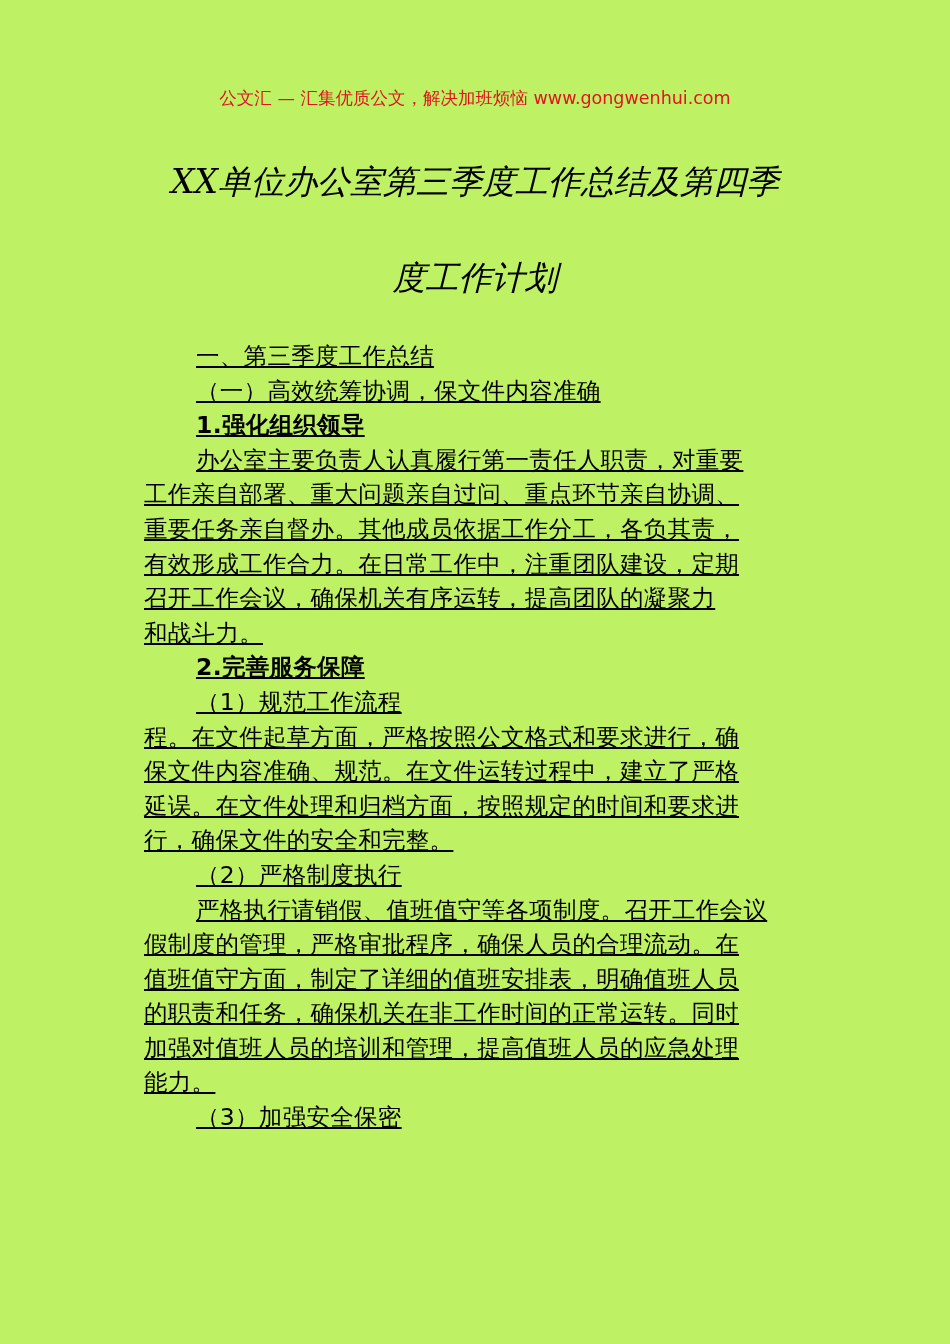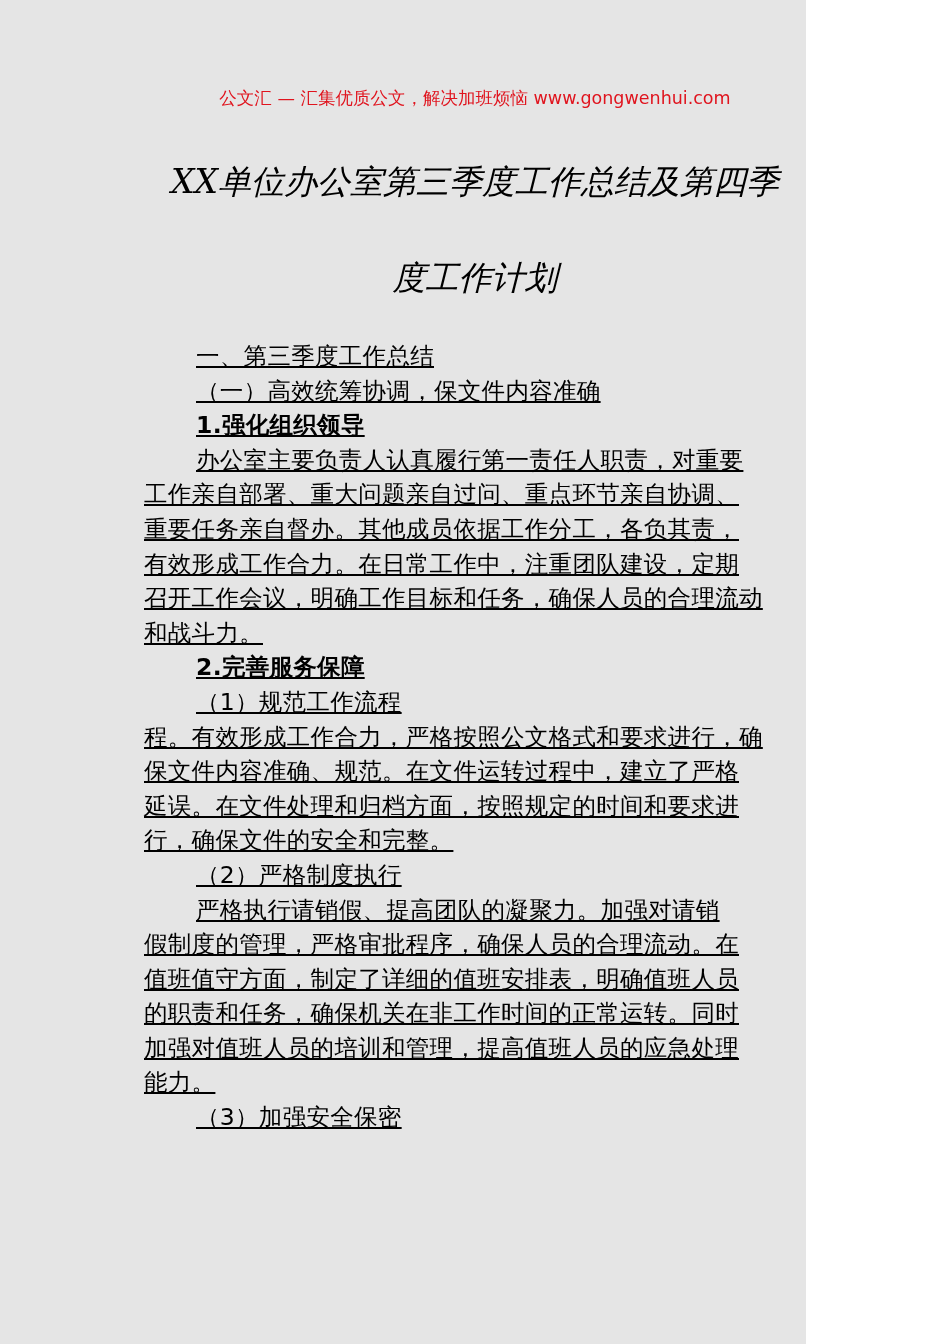--- a/index.html
+++ b/index.html
@@ -12,23 +12,23 @@
     height: 1344px;
     position: relative;
     overflow: hidden;
     font-family: "DejaVu Sans", "Liberation Sans", sans-serif;
     color: #000000;
   }
   .page {
     position: absolute;
     left: 0;
     top: 0;
-    width: 806px;
+    width: 950px;
     height: 1344px;
-    background: #e5e5e5;
+    background: #bef264;
   }
   .banner {
     position: absolute;
     top: 84px;
     left: 0;
     width: 950px;
     text-align: center;
     color: #e0141e;
     font-size: 17.5px;
     line-height: 28px;
@@ -76,30 +76,30 @@
   <div class="title l2">度工作计划</div>
 
   <div class="body" id="doc-body">
     <div class="line indent">一、第三季度工作总结</div>
     <div class="line indent">（一）高效统筹协调，保文件内容准确</div>
     <div class="line indent bold">1.强化组织领导</div>
     <div class="line indent">办公室主要负责人认真履行第一责任人职责，对重要</div>
     <div class="line">工作亲自部署、重大问题亲自过问、重点环节亲自协调、</div>
     <div class="line">重要任务亲自督办。其他成员依据工作分工，各负其责，</div>
     <div class="line">有效形成工作合力。在日常工作中，注重团队建设，定期</div>
-    <div class="line">召开工作会议，明确工作目标和任务，确保人员的合理流动</div>
+    <div class="line">召开工作会议，确保机关有序运转，提高团队的凝聚力</div>
     <div class="line">和战斗力。</div>
     <div class="line indent bold">2.完善服务保障</div>
     <div class="line indent">（1）规范工作流程</div>
-    <div class="line">程。有效形成工作合力，严格按照公文格式和要求进行，确</div>
+    <div class="line">程。在文件起草方面，严格按照公文格式和要求进行，确</div>
     <div class="line">保文件内容准确、规范。在文件运转过程中，建立了严格</div>
     <div class="line">延误。在文件处理和归档方面，按照规定的时间和要求进</div>
     <div class="line">行，确保文件的安全和完整。</div>
     <div class="line indent">（2）严格制度执行</div>
-    <div class="line indent">严格执行请销假、提高团队的凝聚力。加强对请销</div>
+    <div class="line indent">严格执行请销假、值班值守等各项制度。召开工作会议</div>
     <div class="line">假制度的管理，严格审批程序，确保人员的合理流动。在</div>
     <div class="line">值班值守方面，制定了详细的值班安排表，明确值班人员</div>
     <div class="line">的职责和任务，确保机关在非工作时间的正常运转。同时</div>
     <div class="line">加强对值班人员的培训和管理，提高值班人员的应急处理</div>
     <div class="line">能力。</div>
     <div class="line indent">（3）加强安全保密</div>
   </div>
 </div>
 
 </body></html>

